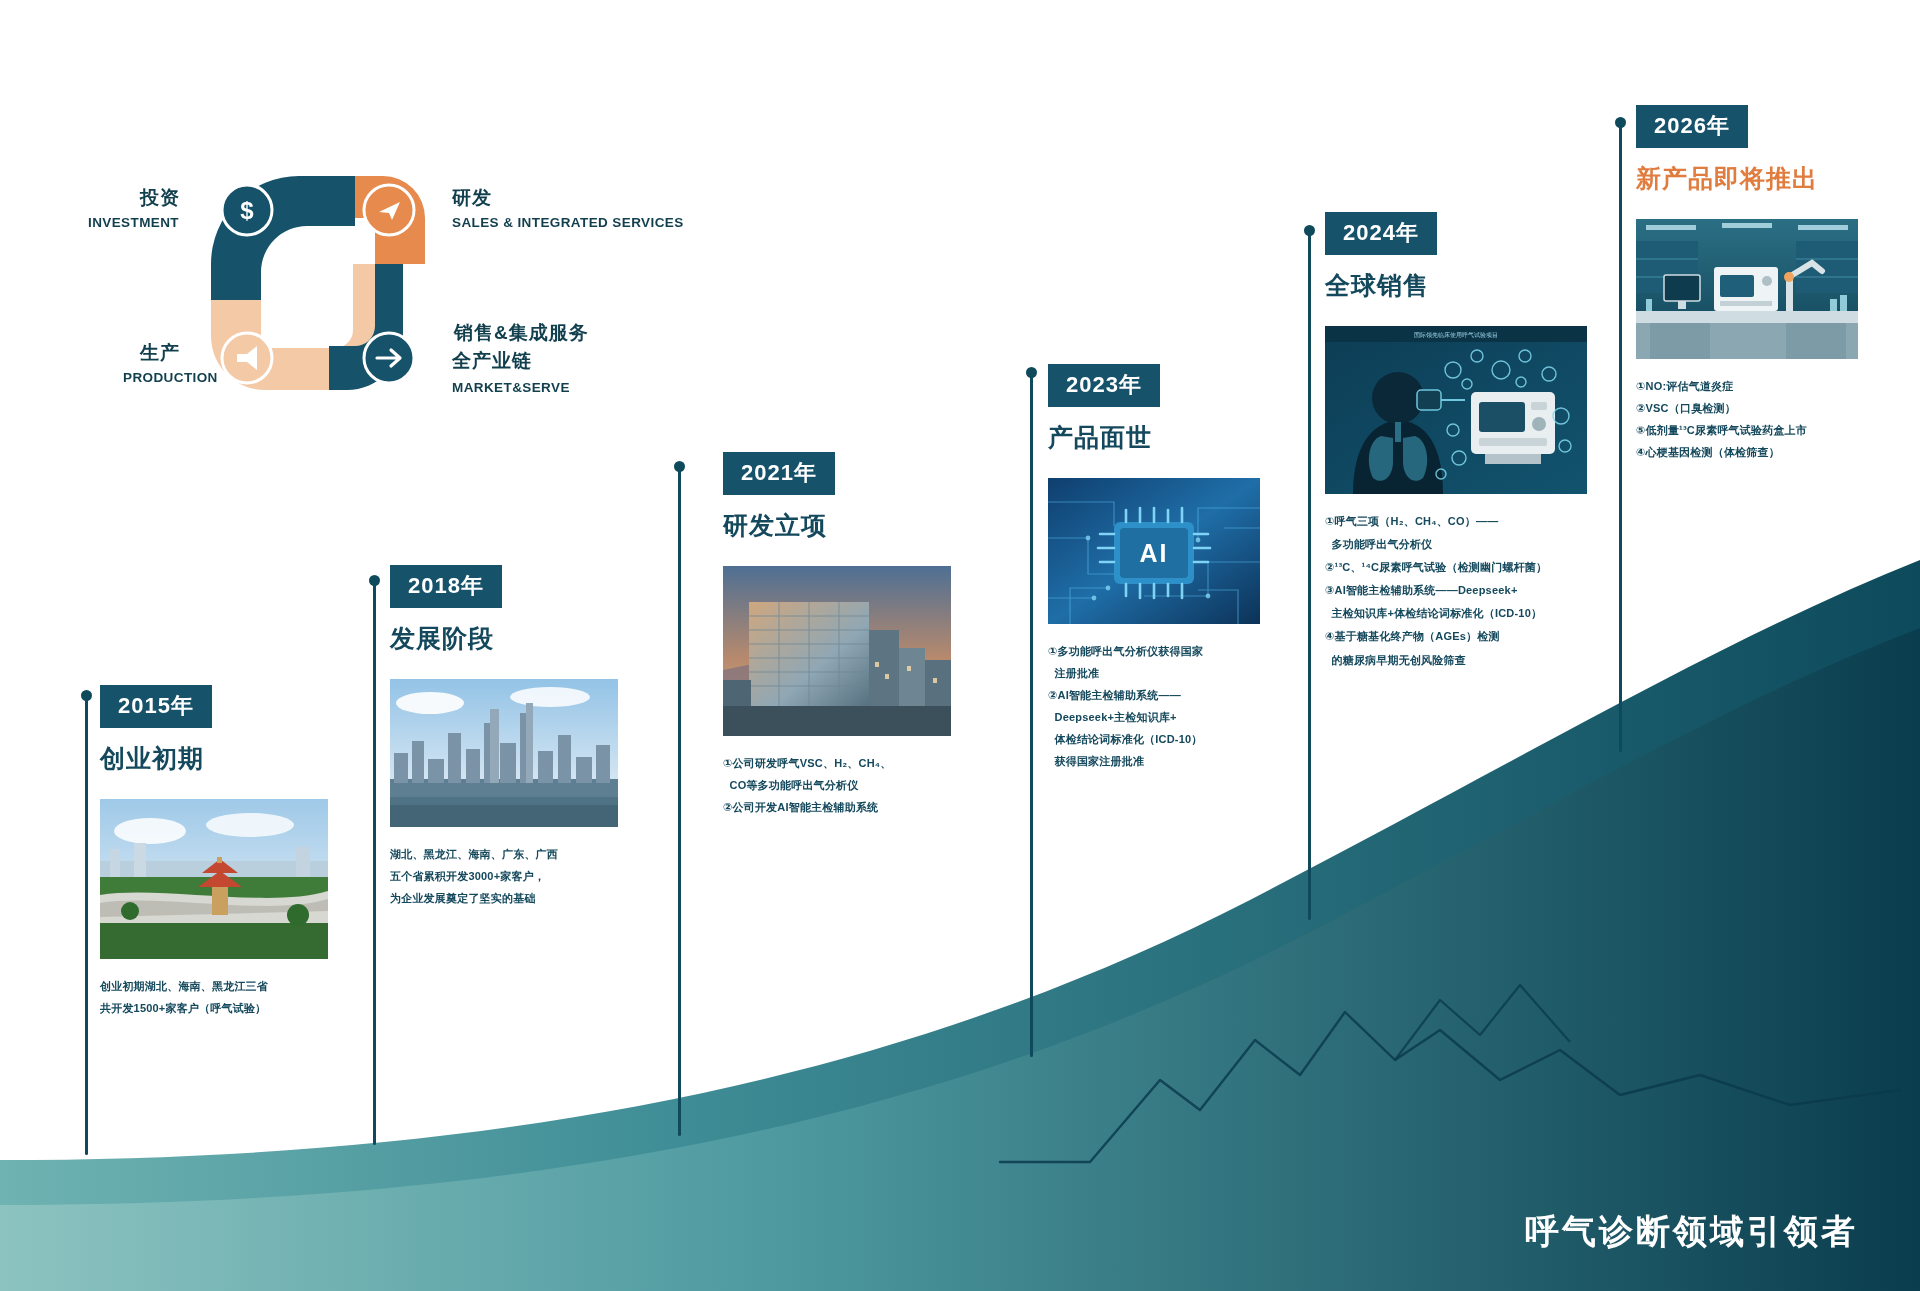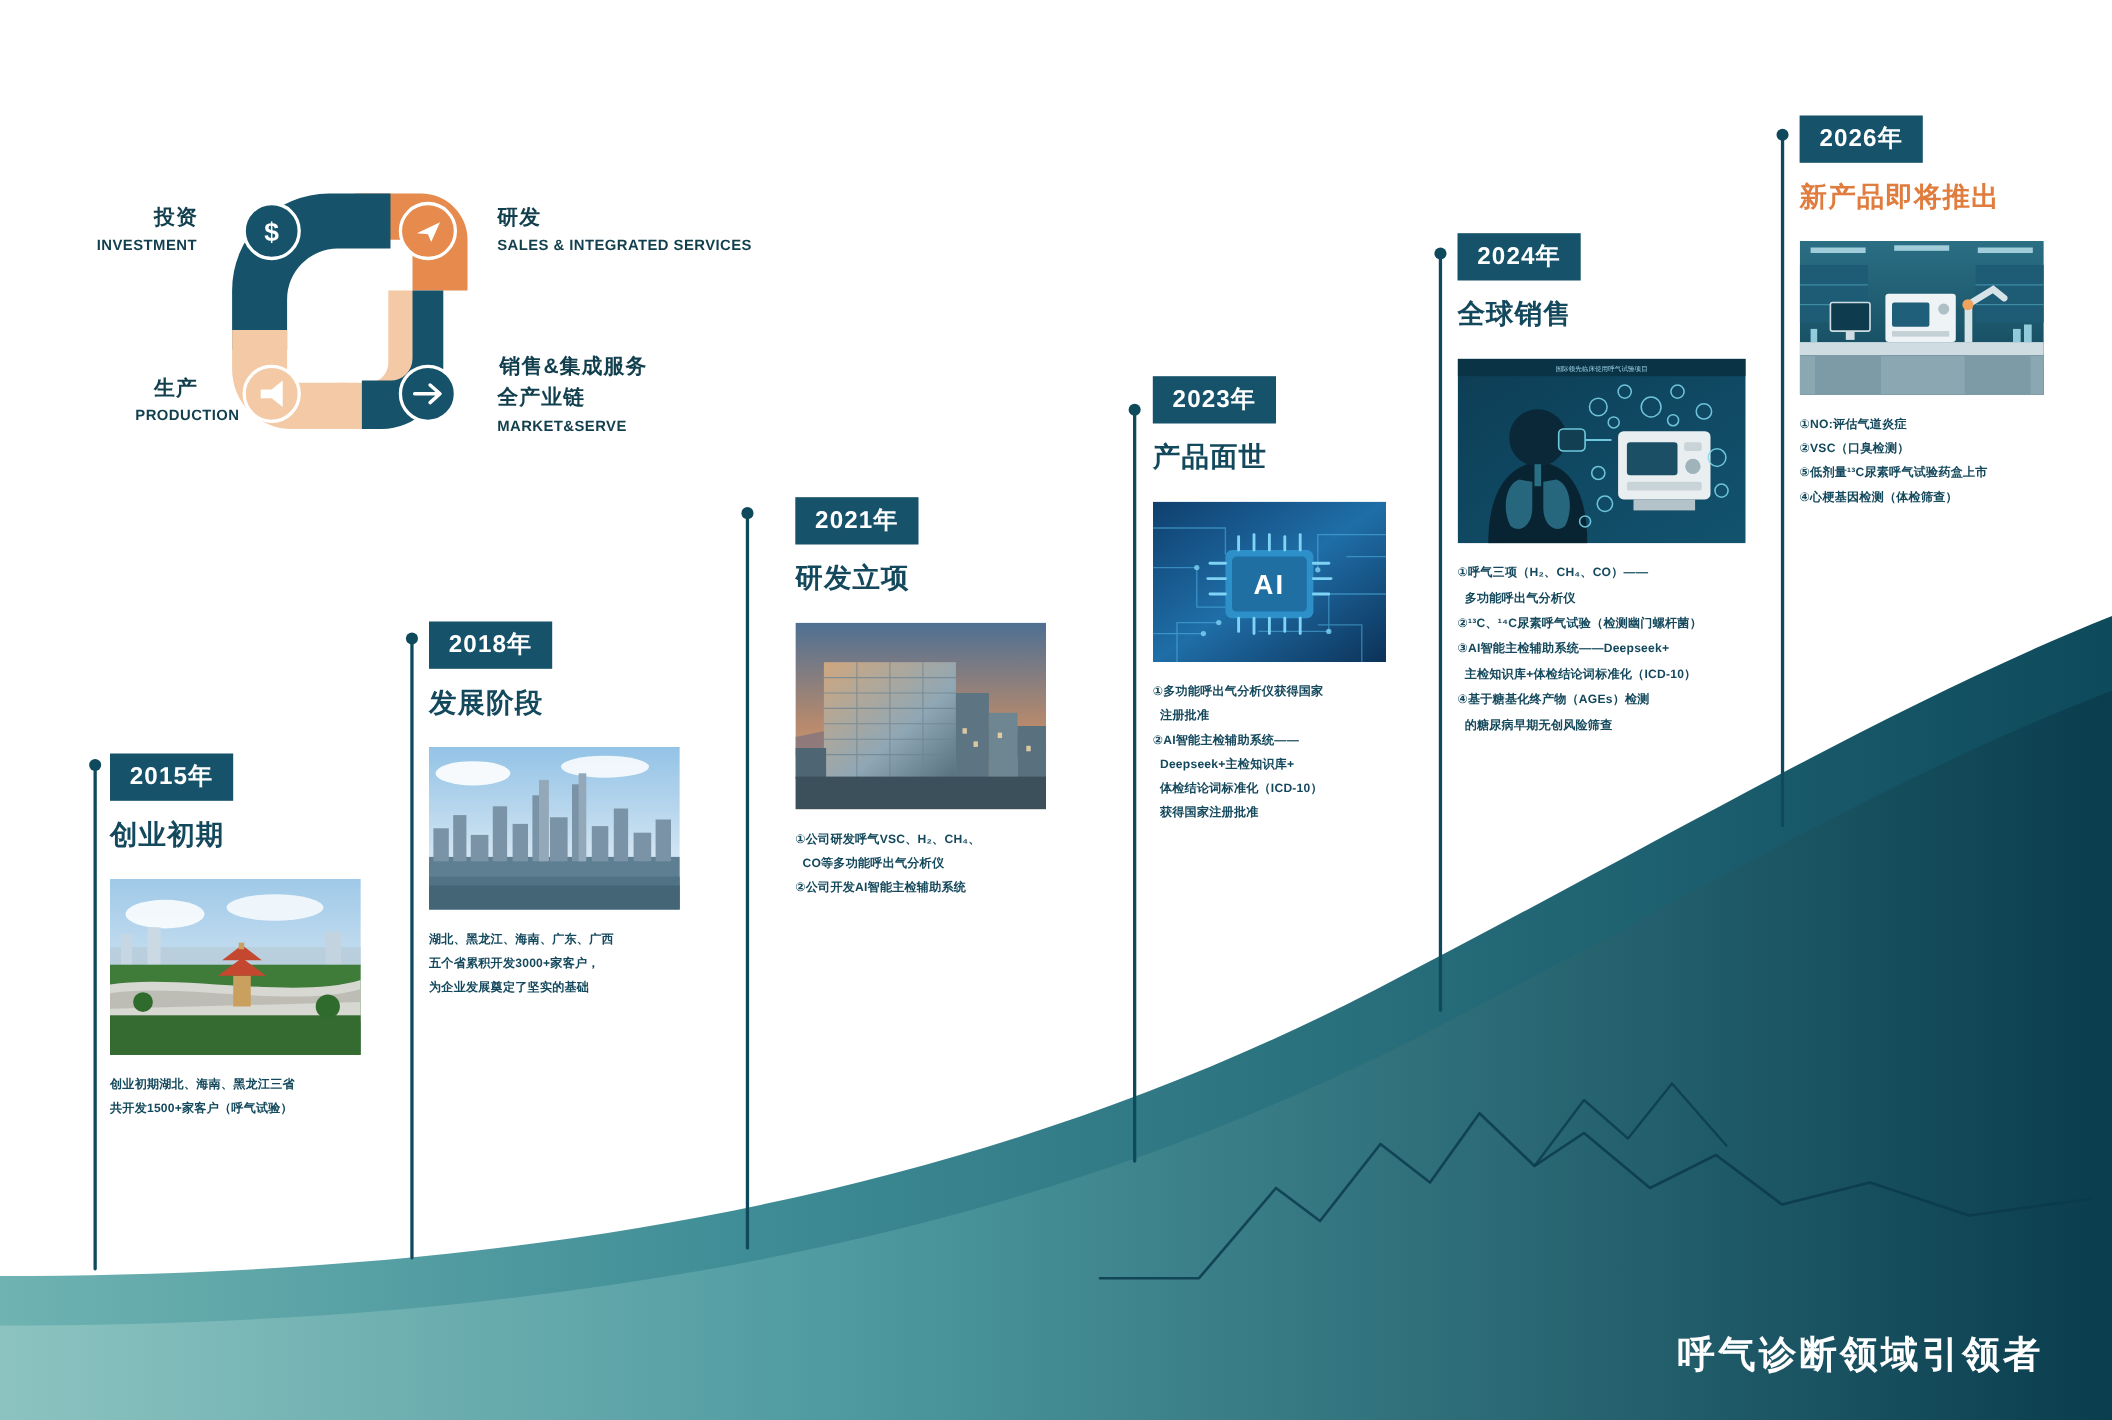--- a/index.html
+++ b/index.html
@@ -266,21 +266,21 @@
         </g>
       </svg>
     </div>
     <div class="node-text">
       <div>①公司研发呼气VSC、H₂、CH₄、</div>
       <div>  CO等多功能呼出气分析仪</div>
       <div>②公司开发AI智能主检辅助系统</div>
     </div>
   </div>
 
-  <div class="tl-node" style="left:1048px;top:342px;width:300px;">
+  <div class="tl-node" style="left:1048px;top:364px;width:300px;">
     <div class="year-badge">2023年</div>
     <div class="node-title">产品面世</div>
     <div class="node-img img-ph">
       <svg width="212" height="146" viewBox="0 0 212 146">
         <defs>
           <linearGradient id="ai23" x1="0" y1="0" x2="1" y2="1">
             <stop offset="0%" stop-color="#0f3f6e"></stop>
               <stop offset="50%" stop-color="#1f6ea8"></stop>
             <stop offset="100%" stop-color="#0c3258"></stop>
           </linearGradient>

